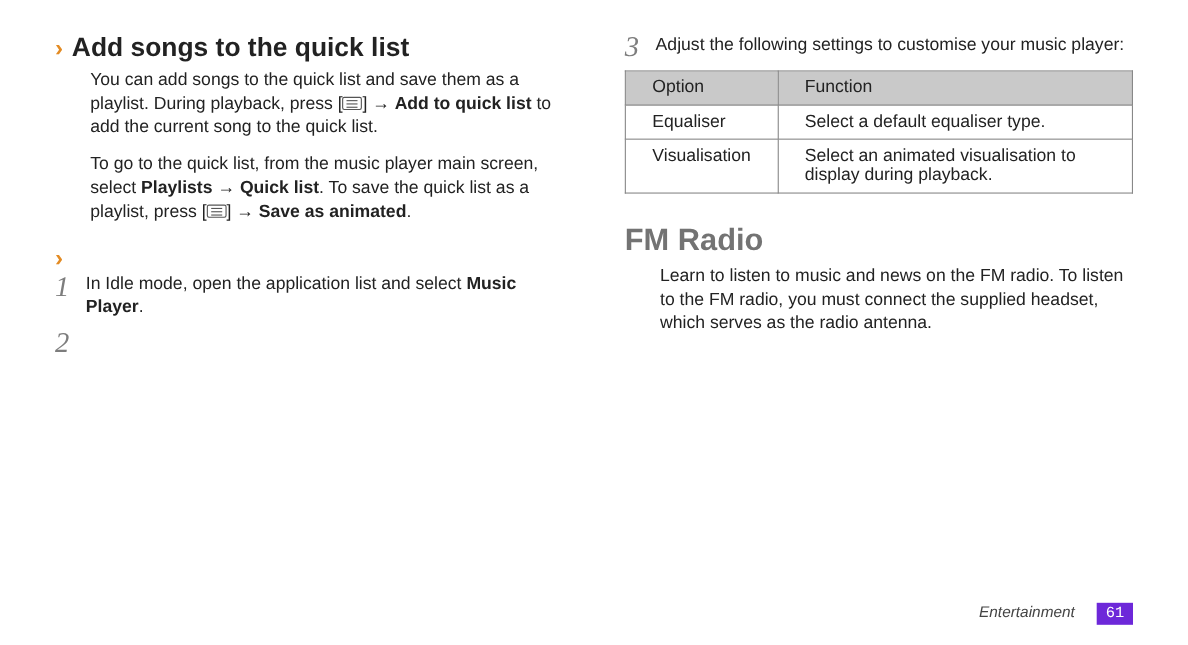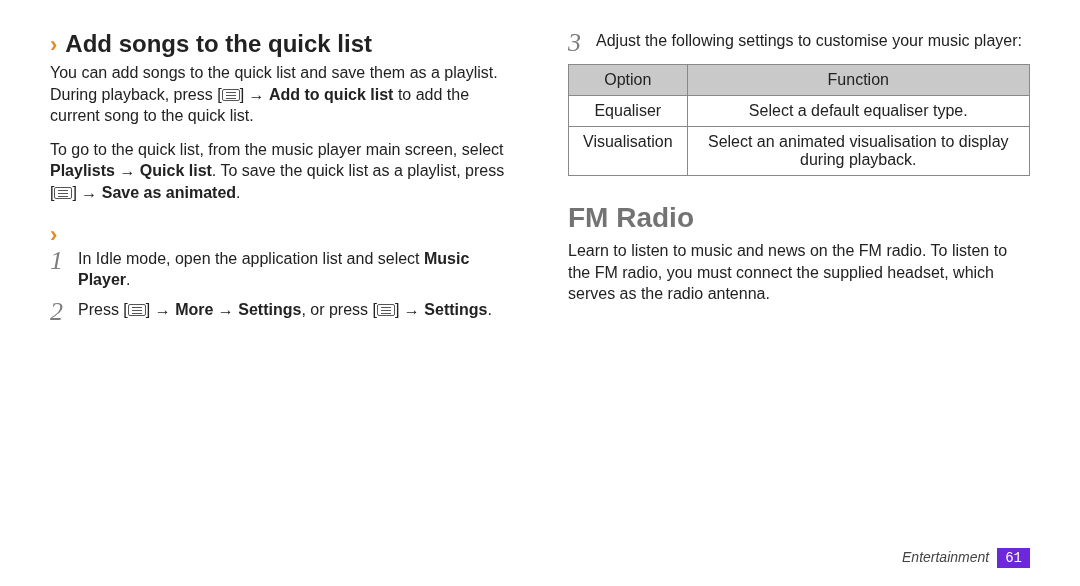--- a/index.html
+++ b/index.html
@@ -3,33 +3,33 @@
 <meta charset="utf-8">
 <style>
   * { box-sizing: border-box; margin: 0; padding: 0; }
   html, body { width: 1080px; height: 586px; font-family: "Segoe UI", "Helvetica Neue", Arial, sans-serif; color: #222; }
   body { display: flex; }
   .col { width: 50%; padding: 30px 28px 0 50px; position: relative; }
   .col.right { padding: 30px 50px 0 28px; }
   .chevron { color: #e38b23; font-weight: bold; font-size: 22px; margin-right: 8px; }
   .h-sub { font-weight: bold; font-size: 24px; margin-bottom: 4px; }
   .h-sub-row { display: flex; align-items: baseline; }
-  .para { font-size: 16px; line-height: 1.35; margin-bottom: 12px; }
+  .para { font-size: 16px; line-height: 1.35; margin-bottom: 12px; margin-left: 32px; }
   .para b { font-weight: bold; }
   .step { display: flex; align-items: flex-start; margin-bottom: 8px; }
   .step-num { font-family: Georgia, 'Times New Roman', serif; font-style: italic; font-size: 26px; color: #7d7d7d; width: 28px; flex-shrink: 0; line-height: 1; }
   .step-body { font-size: 16px; line-height: 1.35; }
   .menu-icon { display: inline-block; width: 18px; height: 12px; border: 1px solid #555; border-radius: 2px; vertical-align: -1px; position: relative; }
   .menu-icon::before { content: ""; position: absolute; left: 3px; right: 3px; top: 2px; height: 1px; background: #555; box-shadow: 0 3px 0 #555, 0 6px 0 #555; }
   .h-main { font-weight: bold; font-size: 28px; color: #737373; margin: 26px 0 6px; }
   table { border-collapse: collapse; width: 100%; margin-top: 8px; font-size: 16px; }
-  th, td { border: 1px solid #888; padding: 6px 14px; text-align: center; vertical-align: top; }
+  th, td { border: 1px solid #888; padding: 6px 24px; text-align: left; vertical-align: top; }
   th { background: #c9c9c9; font-weight: normal; }
   .footer { position: absolute; bottom: 18px; right: 50px; font-size: 14px; }
-  .footer-cat { font-style: italic; color: #444; margin-right: 8px; }
+  .footer-cat { font-style: italic; color: #444; margin-right: 20px; }
   .footer-page { display: inline-block; background: #6d28d9; color: #fff; padding: 2px 8px; font-family: Liberation Mono, monospace; }
 </style>
 </head>
 <body>
 
 <div class="col left">
 
   <div class="h-sub-row">
     <span class="chevron">›</span>
     <span class="h-sub">Add songs to the quick list</span>
@@ -47,23 +47,20 @@
 
   <div class="step">
     <div class="step-num">1</div>
     <div class="step-body">
       <span>In Idle mode, open the application list and select </span><b>Music Player</b><span>.</span>
     </div>
   </div>
 
   <div class="step">
     <div class="step-num">2</div>
-    <div class="step-body">
-      <span>Press [</span><span class="menu-icon"></span><span>] → </span><b>More</b><span> → </span><b>Settings</b><span>, or press [</span><span class="menu-icon"></span><span>] → </span><b>Settings</b><span>.</span>
-    </div>
   </div>
 
 </div>
 
 <div class="col right">
 
   <div class="step">
     <div class="step-num">3</div>
     <div class="step-body">Adjust the following settings to customise your music player:</div>
   </div>

